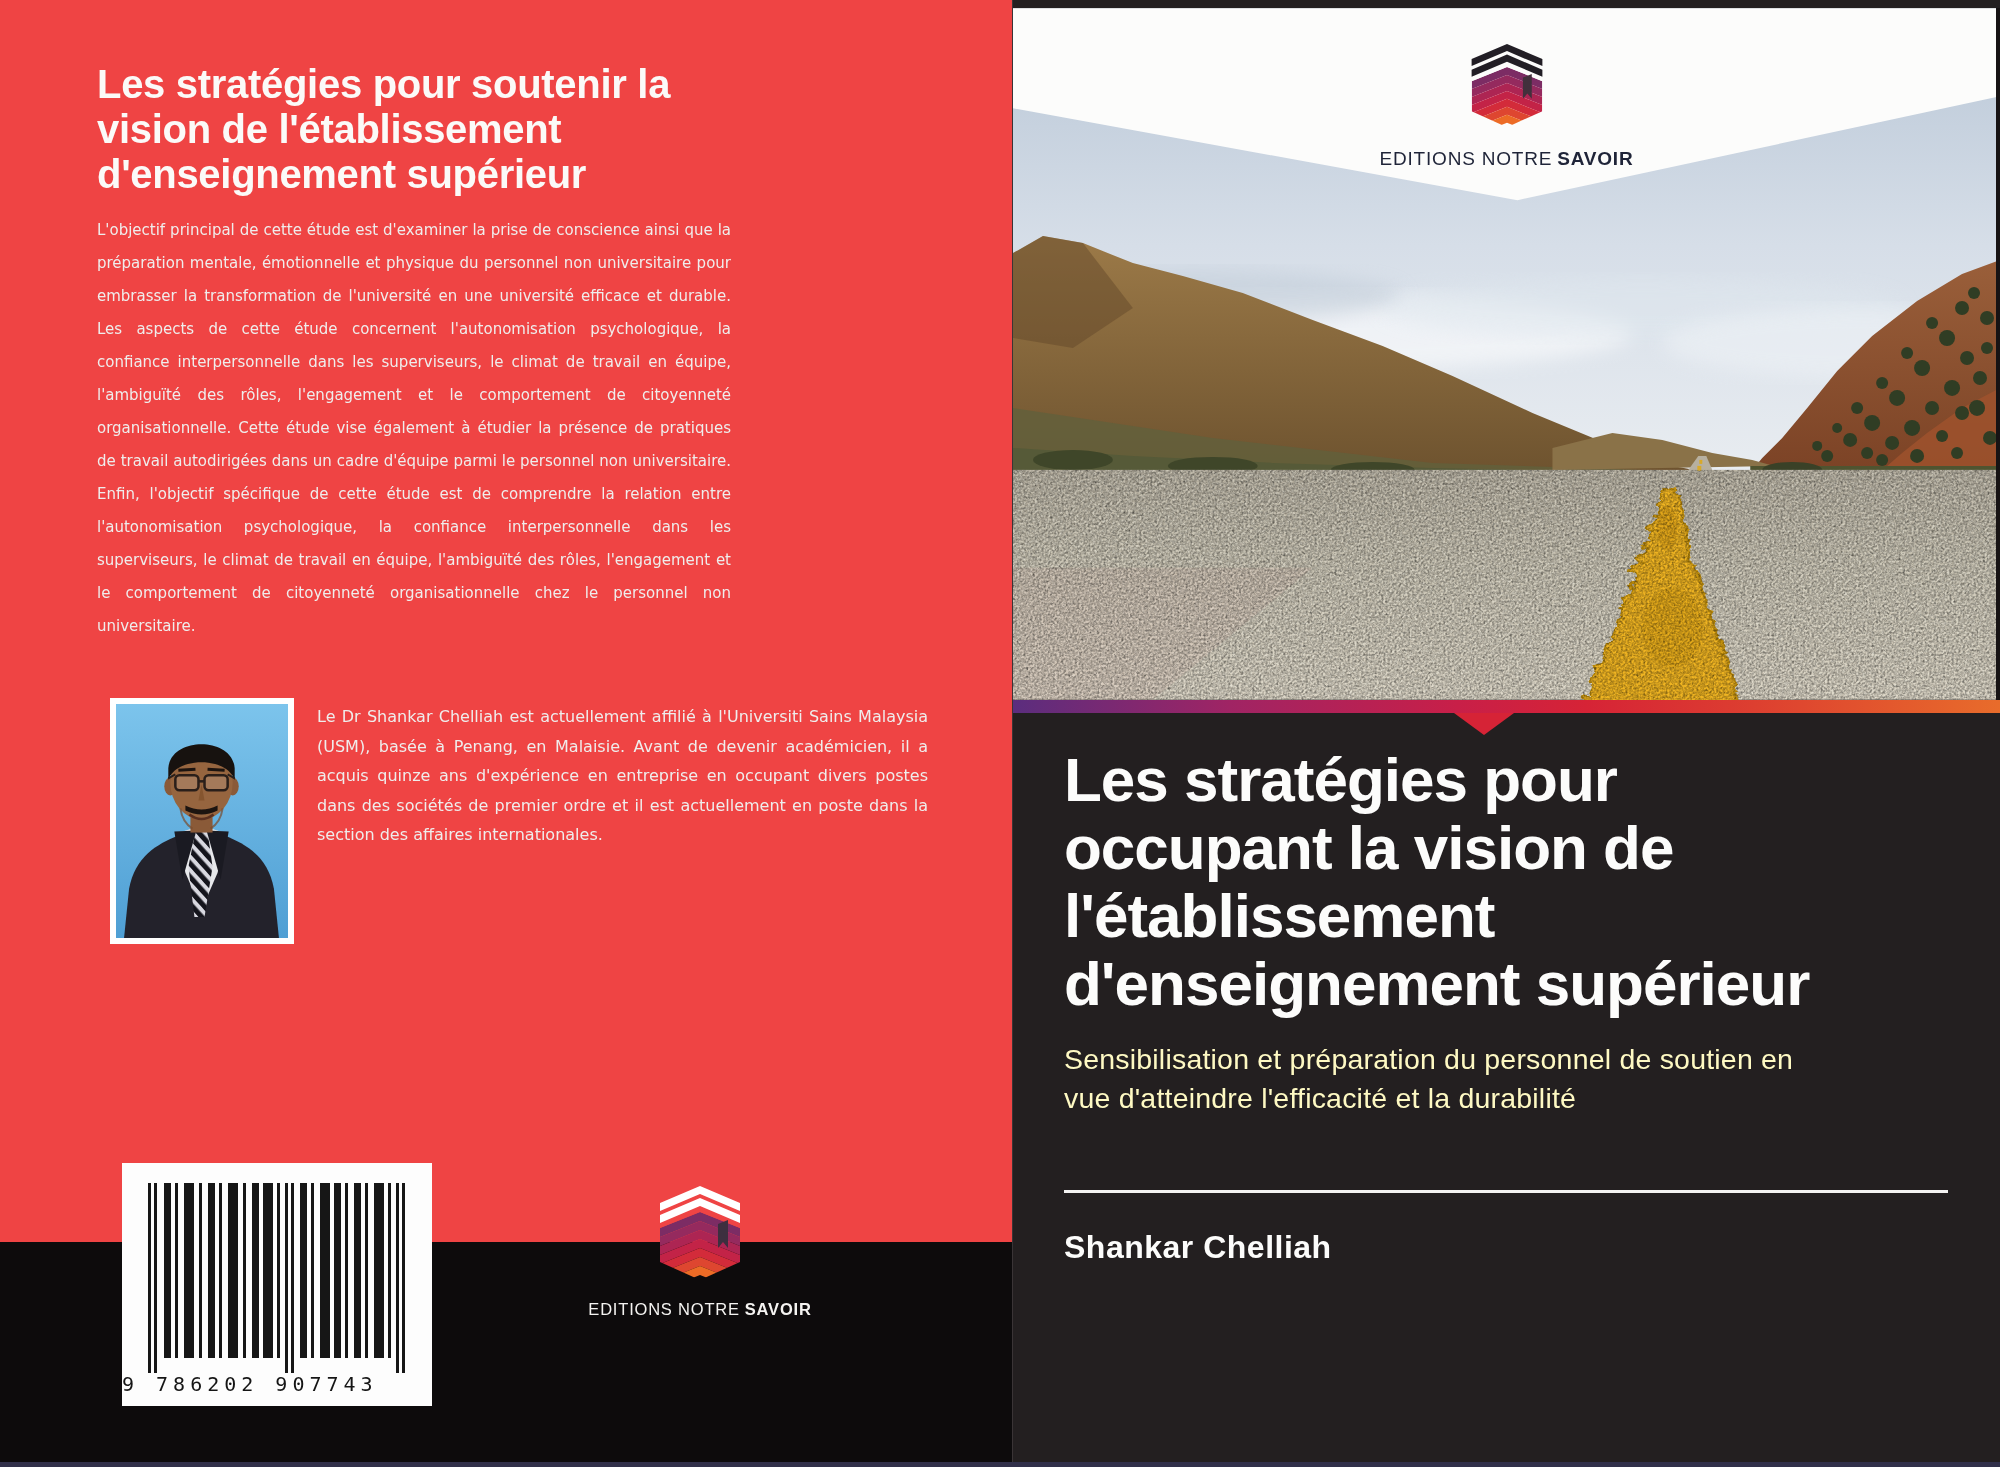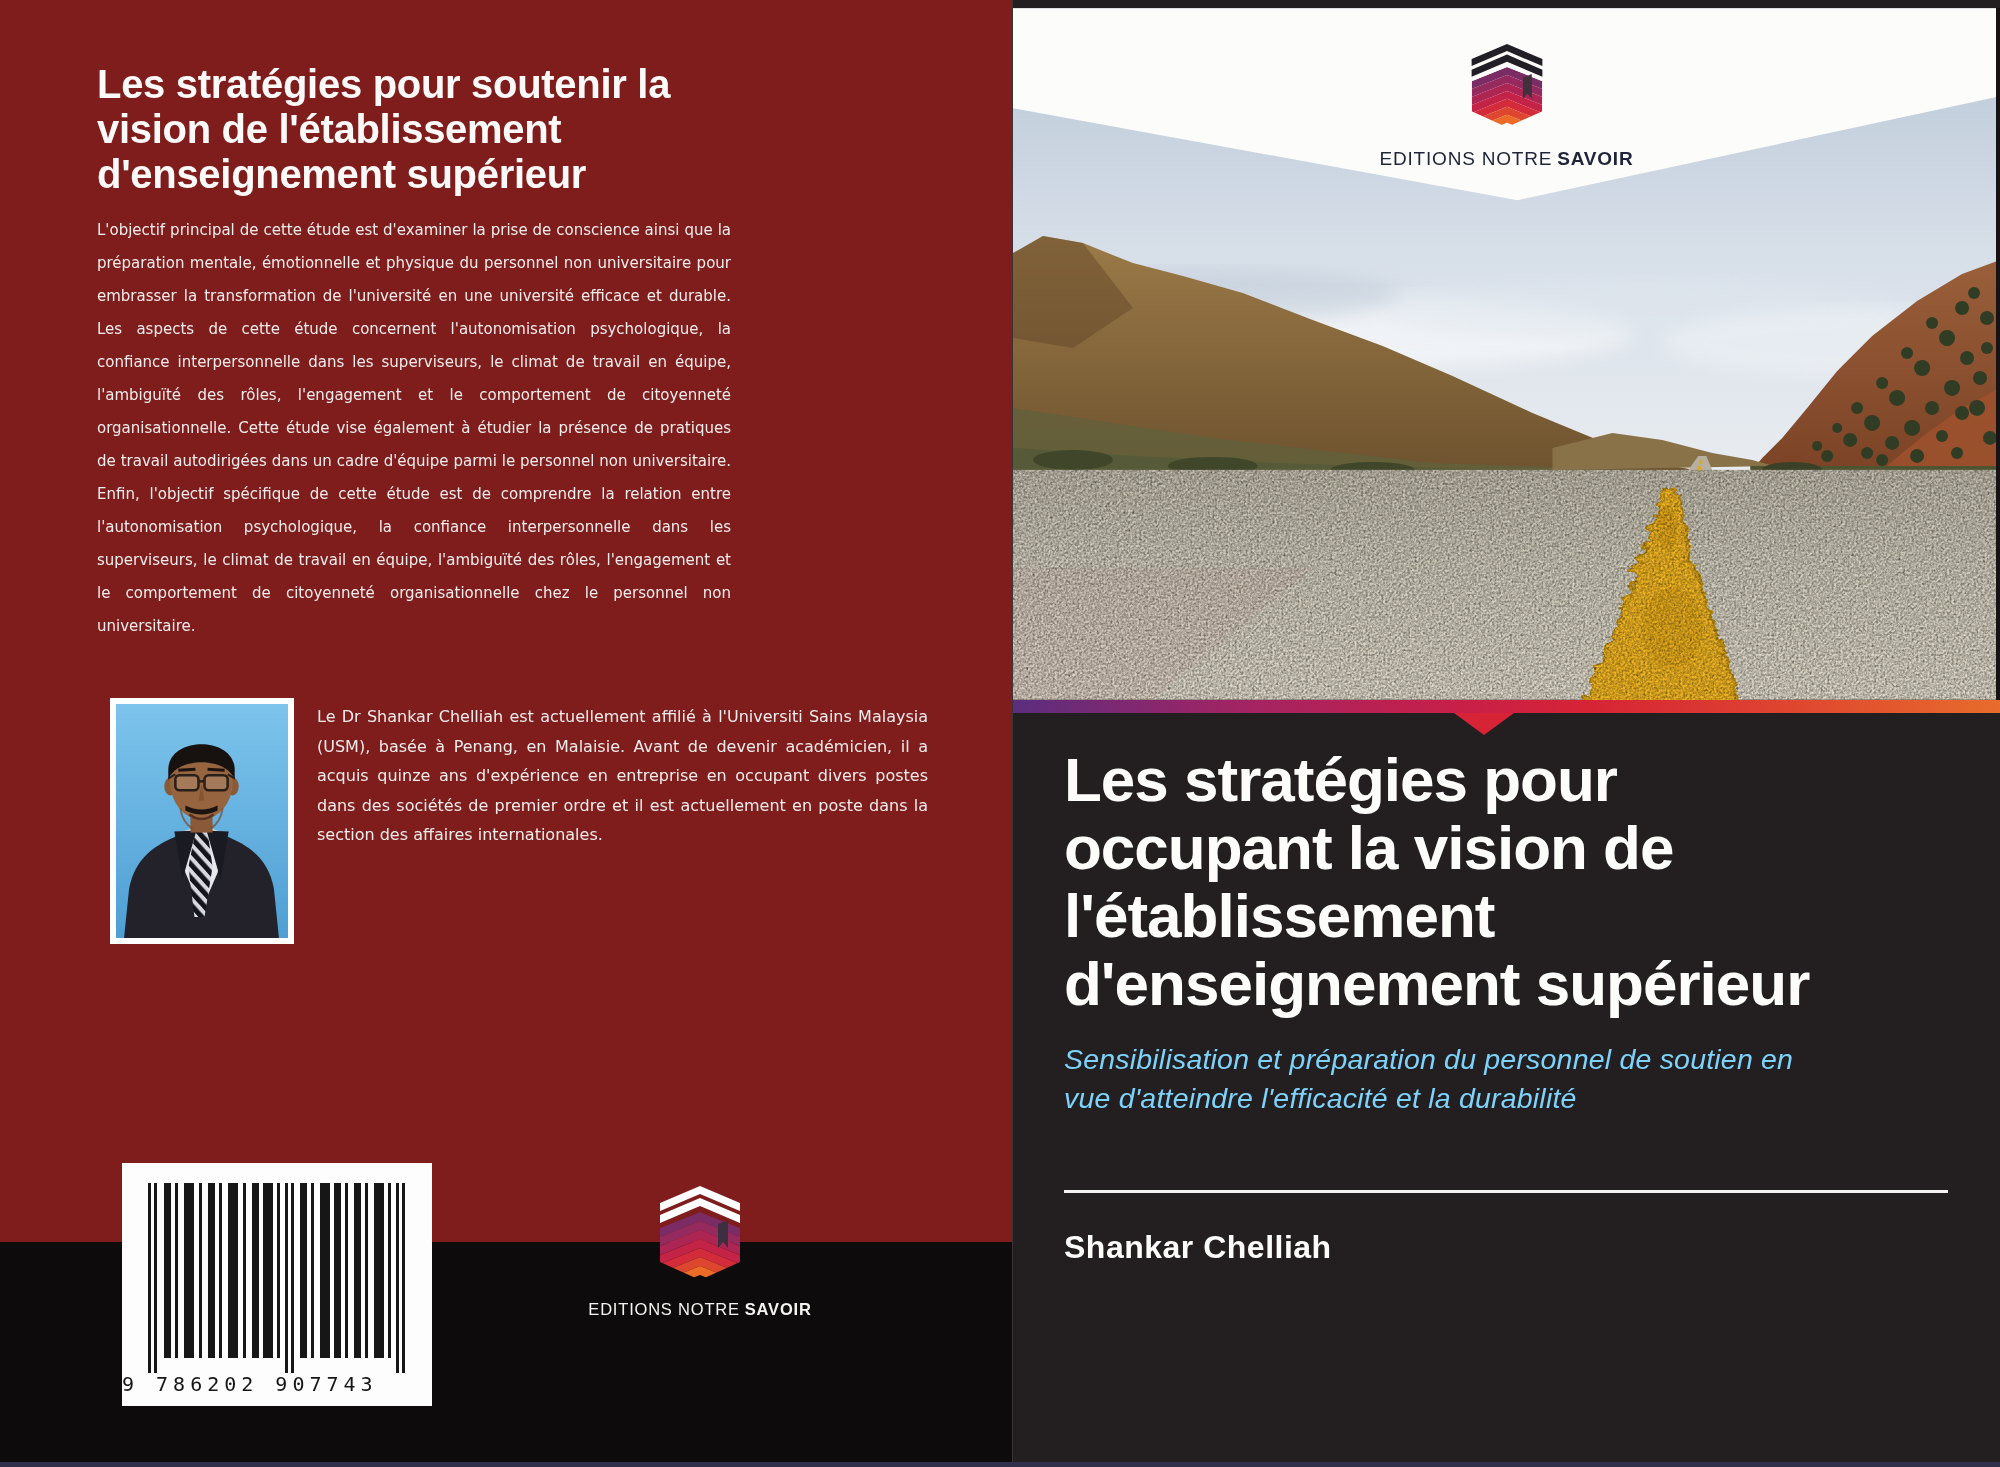--- a/index.html
+++ b/index.html
@@ -2,21 +2,21 @@
 <html><head>
 <meta charset="utf-8">
 <style>
   html,body{margin:0;padding:0;}
   body{
     width:2000px;height:1467px;overflow:hidden;position:relative;
     background:#0d0b0c;display:flex;
     font-family:"DejaVu Sans", sans-serif;
   }
   
-  .back-cover{width:1012px;height:1242px;position:relative;background:#7f1d1d;flex:none;}
+  .back-cover{width:1012px;height:1242px;position:relative;background:#ef4444;flex:none;}
   .bc-title{
     position:absolute;left:97px;top:62px;width:700px;
     font-family:"Liberation Sans",sans-serif;font-weight:bold;
     font-size:40px;line-height:45px;letter-spacing:-0.3px;
     color:#fbfaf8;white-space:pre-line;
   }
   .bc-synopsis{
     position:absolute;left:97px;top:214px;width:634px;
     font-size:15px;line-height:33px;color:#efedec;
     text-align:justify;
@@ -58,22 +58,22 @@
     position:absolute;top:713px;left:441px;width:0;height:0;
     border-left:30px solid transparent;border-right:30px solid transparent;
     border-top:22px solid #d62336;
   }
   .fc-text{position:absolute;left:51px;top:746px;width:892px;color:#fcfcfb;}
   .fc-title{
     font-family:"Liberation Sans",sans-serif;font-weight:bold;
     font-size:62px;line-height:68px;letter-spacing:-1px;white-space:pre-line;
   }
   .fc-sub{
-    margin-top:22px;font-family:"Liberation Sans",sans-serif;font-style:italic;
-    font-size:28.5px;line-height:39px;color:#7dd3fc;letter-spacing:0.2px;white-space:pre-line;
+    margin-top:22px;font-family:"Liberation Sans",sans-serif;
+    font-size:28.5px;line-height:39px;color:#fef9c3;letter-spacing:0.2px;white-space:pre-line;
   }
   .fc-divider{margin-top:72px;width:884px;height:3px;background:#f4f3f2;}
   .fc-author{
     margin-top:36px;font-family:"Liberation Sans",sans-serif;font-weight:bold;
     font-size:32px;letter-spacing:0.5px;
   }
   .bottom-edge{position:absolute;left:0;bottom:0;width:2000px;height:5px;background:#31304a;z-index:9;}
 </style>
 </head>
 <body>

